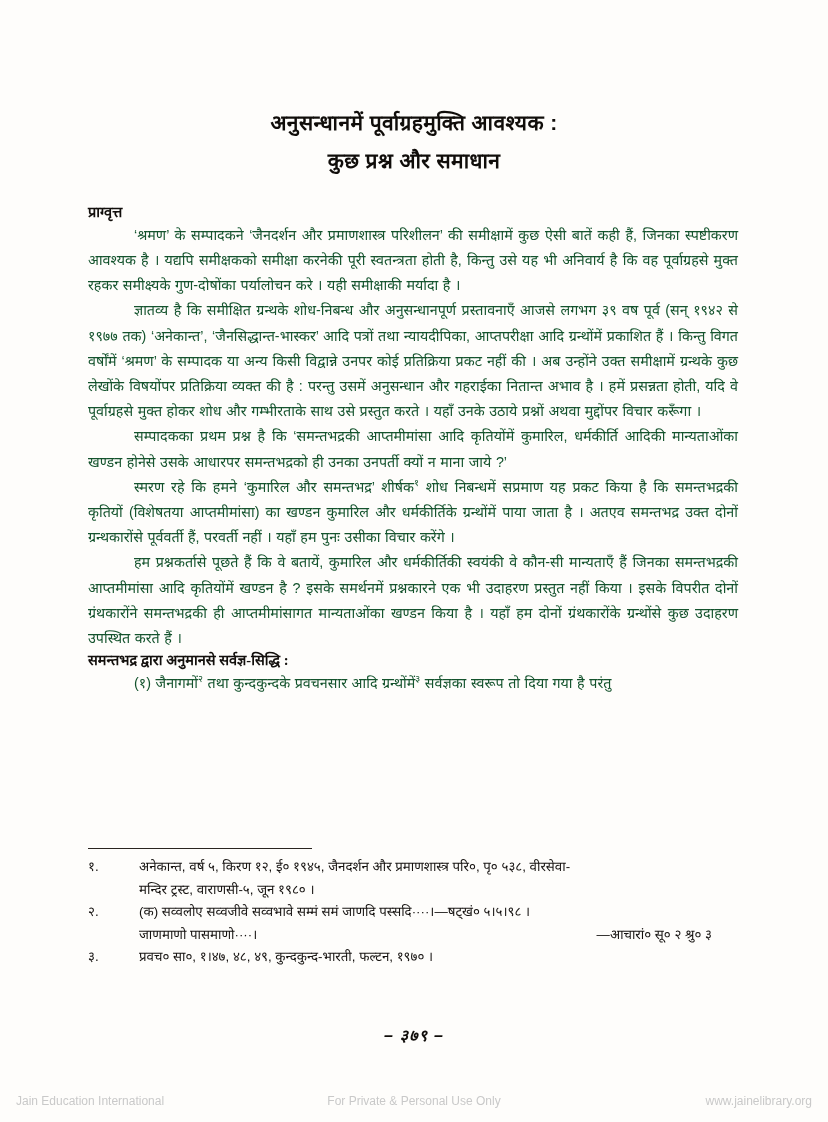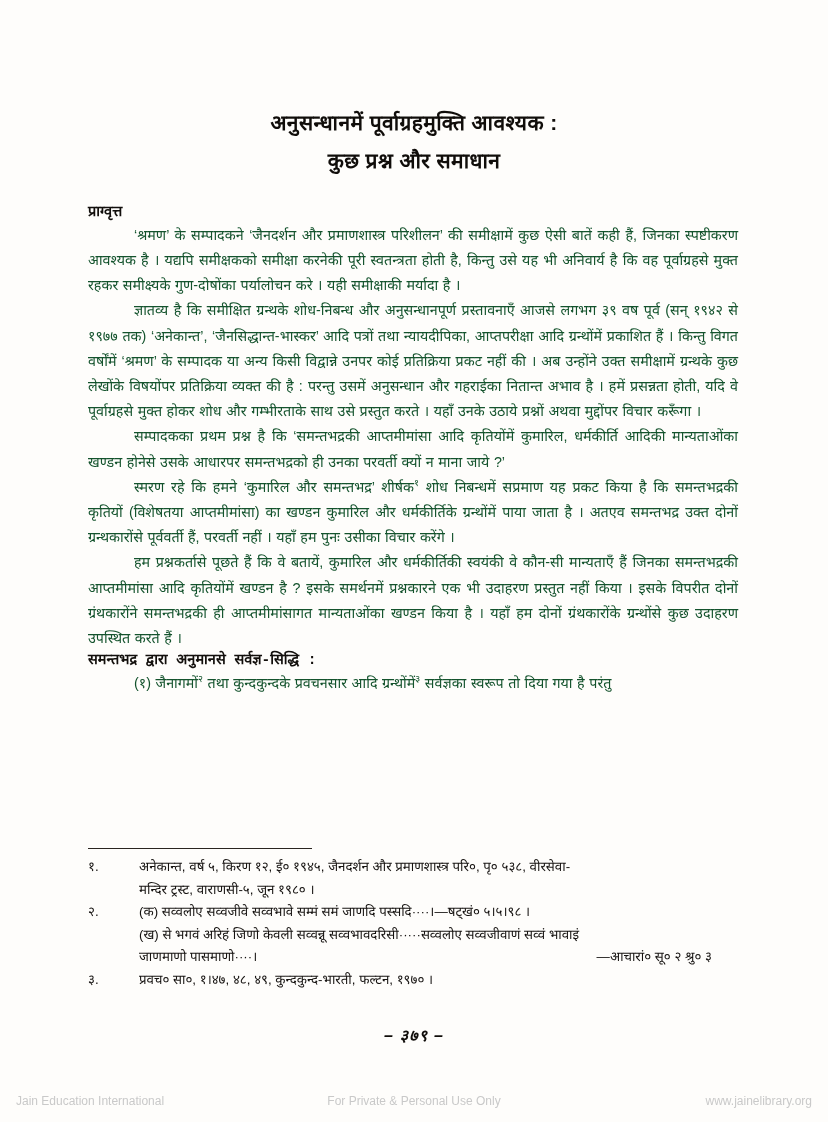--- a/index.html
+++ b/index.html
@@ -42,21 +42,21 @@
 
   
   .content {
     position: absolute;
     left: 88px;
     top: 203px;
     width: 650px;
   }
 
   .section-head {
-    font-family: Liberation Mono, monospace;
+    font-family: Liberation Serif, serif;
     font-weight: 700;
     font-size: 14.5px;
     color: #120f0c;
     line-height: 1.30;
     margin: 0 0 1px 0;
   }
 
   p.para {
     margin: 0;
     font-family: "Liberation Sans", "DejaVu Sans", sans-serif;
@@ -154,21 +154,21 @@
 
   <div class="content">
 
     <div class="section-head">प्राग्वृत्त</div>
 
     <p class="para indent">‘श्रमण’ के सम्पादकने ‘जैनदर्शन और प्रमाणशास्त्र परिशीलन’ की समीक्षामें कुछ ऐसी बातें कही हैं, जिनका स्पष्टीकरण आवश्यक है । यद्यपि समीक्षकको समीक्षा करनेकी पूरी स्वतन्त्रता होती है, किन्तु उसे यह भी अनिवार्य है कि वह पूर्वाग्रहसे मुक्त रहकर समीक्ष्यके गुण-दोषोंका पर्यालोचन करे । यही समीक्षाकी मर्यादा है ।</p>
 
     <p class="para indent">ज्ञातव्य है कि समीक्षित ग्रन्थके शोध-निबन्ध और अनुसन्धानपूर्ण प्रस्तावनाएँ आजसे लगभग ३९ वष पूर्व (सन् १९४२ से १९७७ तक) ‘अनेकान्त’, ‘जैनसिद्धान्त-भास्कर’ आदि पत्रों तथा न्यायदीपिका, आप्तपरीक्षा आदि ग्रन्थोंमें प्रकाशित हैं । किन्तु विगत वर्षोंमें ‘श्रमण’ के सम्पादक या अन्य किसी विद्वान्ने उनपर कोई प्रतिक्रिया प्रकट नहीं की । अब उन्होंने उक्त समीक्षामें ग्रन्थके कुछ लेखोंके विषयोंपर प्रतिक्रिया व्यक्त की है : परन्तु उसमें अनुसन्धान और गहराईका नितान्त अभाव है । हमें प्रसन्नता होती, यदि वे पूर्वाग्रहसे मुक्त होकर शोध और गम्भीरताके साथ उसे प्रस्तुत करते । यहाँ उनके उठाये प्रश्नों अथवा मुद्दोंपर विचार करूँगा ।</p>
 
 
-    <p class="para indent">सम्पादकका प्रथम प्रश्न है कि ‘समन्तभद्रकी आप्तमीमांसा आदि कृतियोंमें कुमारिल, धर्मकीर्ति आदिकी मान्यताओंका खण्डन होनेसे उसके आधारपर समन्तभद्रको ही उनका परवर्ती क्यों न माना जाये ?’</p>
+    <p class="para indent">सम्पादकका प्रथम प्रश्न है कि ‘समन्तभद्रकी आप्तमीमांसा आदि कृतियोंमें कुमारिल, धर्मकीर्ति आदिकी मान्यताओंका खण्डन होनेसे उसके आधारपर समन्तभद्रको ही उनका उनपर्ती क्यों न माना जाये ?’</p>
 
     <p class="para indent"><span>स्मरण रहे कि हमने ‘कुमारिल और समन्तभद्र’ शीर्षक</span><sup class="fn">१</sup><span> शोध निबन्धमें सप्रमाण यह प्रकट किया है कि समन्तभद्रकी कृतियों (विशेषतया आप्तमीमांसा) का खण्डन कुमारिल और धर्मकीर्तिके ग्रन्थोंमें पाया जाता है । अतएव समन्तभद्र उक्त दोनों ग्रन्थकारोंसे पूर्ववर्ती हैं, परवर्ती नहीं । यहाँ हम पुनः उसीका विचार करेंगे ।</span></p>
 
     <p class="para indent">हम प्रश्नकर्तासे पूछते हैं कि वे बतायें, कुमारिल और धर्मकीर्तिकी स्वयंकी वे कौन-सी मान्यताएँ हैं जिनका समन्तभद्रकी आप्तमीमांसा आदि कृतियोंमें खण्डन है ? इसके समर्थनमें प्रश्नकारने एक भी उदाहरण प्रस्तुत नहीं किया । इसके विपरीत दोनों ग्रंथकारोंने समन्तभद्रकी ही आप्तमीमांसागत मान्यताओंका खण्डन किया है । यहाँ हम दोनों ग्रंथकारोंके ग्रन्थोंसे कुछ उदाहरण उपस्थित करते हैं ।</p>
 
     <div class="section-head">समन्तभद्र द्वारा अनुमानसे सर्वज्ञ-सिद्धि :</div>
 
     <p class="para indent"><span>(१) जैनागमों</span><sup class="fn">२</sup><span> तथा कुन्दकुन्दके प्रवचनसार आदि ग्रन्थोंमें</span><sup class="fn">३</sup><span> सर्वज्ञका स्वरूप तो दिया गया है परंतु</span></p>
 
   </div>
@@ -181,21 +181,20 @@
       <span class="fn-body">
         <span class="fn-sub">अनेकान्त, वर्ष ५, किरण १२, ई० १९४५, जैनदर्शन और प्रमाणशास्त्र परि०, पृ० ५३८, वीरसेवा-</span>
         <span class="fn-sub">मन्दिर ट्रस्ट, वाराणसी-५, जून १९८० ।</span>
       </span>
     </div>
 
     <div class="fn-row">
       <span class="fn-num">२.</span>
       <span class="fn-body clearfix">
         <span class="fn-sub">(क) सव्वलोए सव्वजीवे सव्वभावे सम्मं समं जाणदि पस्सदि····।—षट्खं० ५।५।९८ ।</span>
-        <span class="fn-sub">(ख) से भगवं अरिहं जिणो केवली सव्वन्नू सव्वभावदरिसी·····सव्वलोए  सव्वजीवाणं सव्वं  भावाइं</span>
         <span class="fn-sub"><span>जाणमाणो पासमाणो····।</span><span class="fn-source">—आचारां० सू० २ श्रु० ३</span></span>
       </span>
     </div>
 
     <div class="fn-row">
       <span class="fn-num">३.</span>
       <span class="fn-body">
         <span class="fn-sub">प्रवच० सा०, १।४७, ४८, ४९, कुन्दकुन्द-भारती, फल्टन, १९७० ।</span>
       </span>
     </div>

